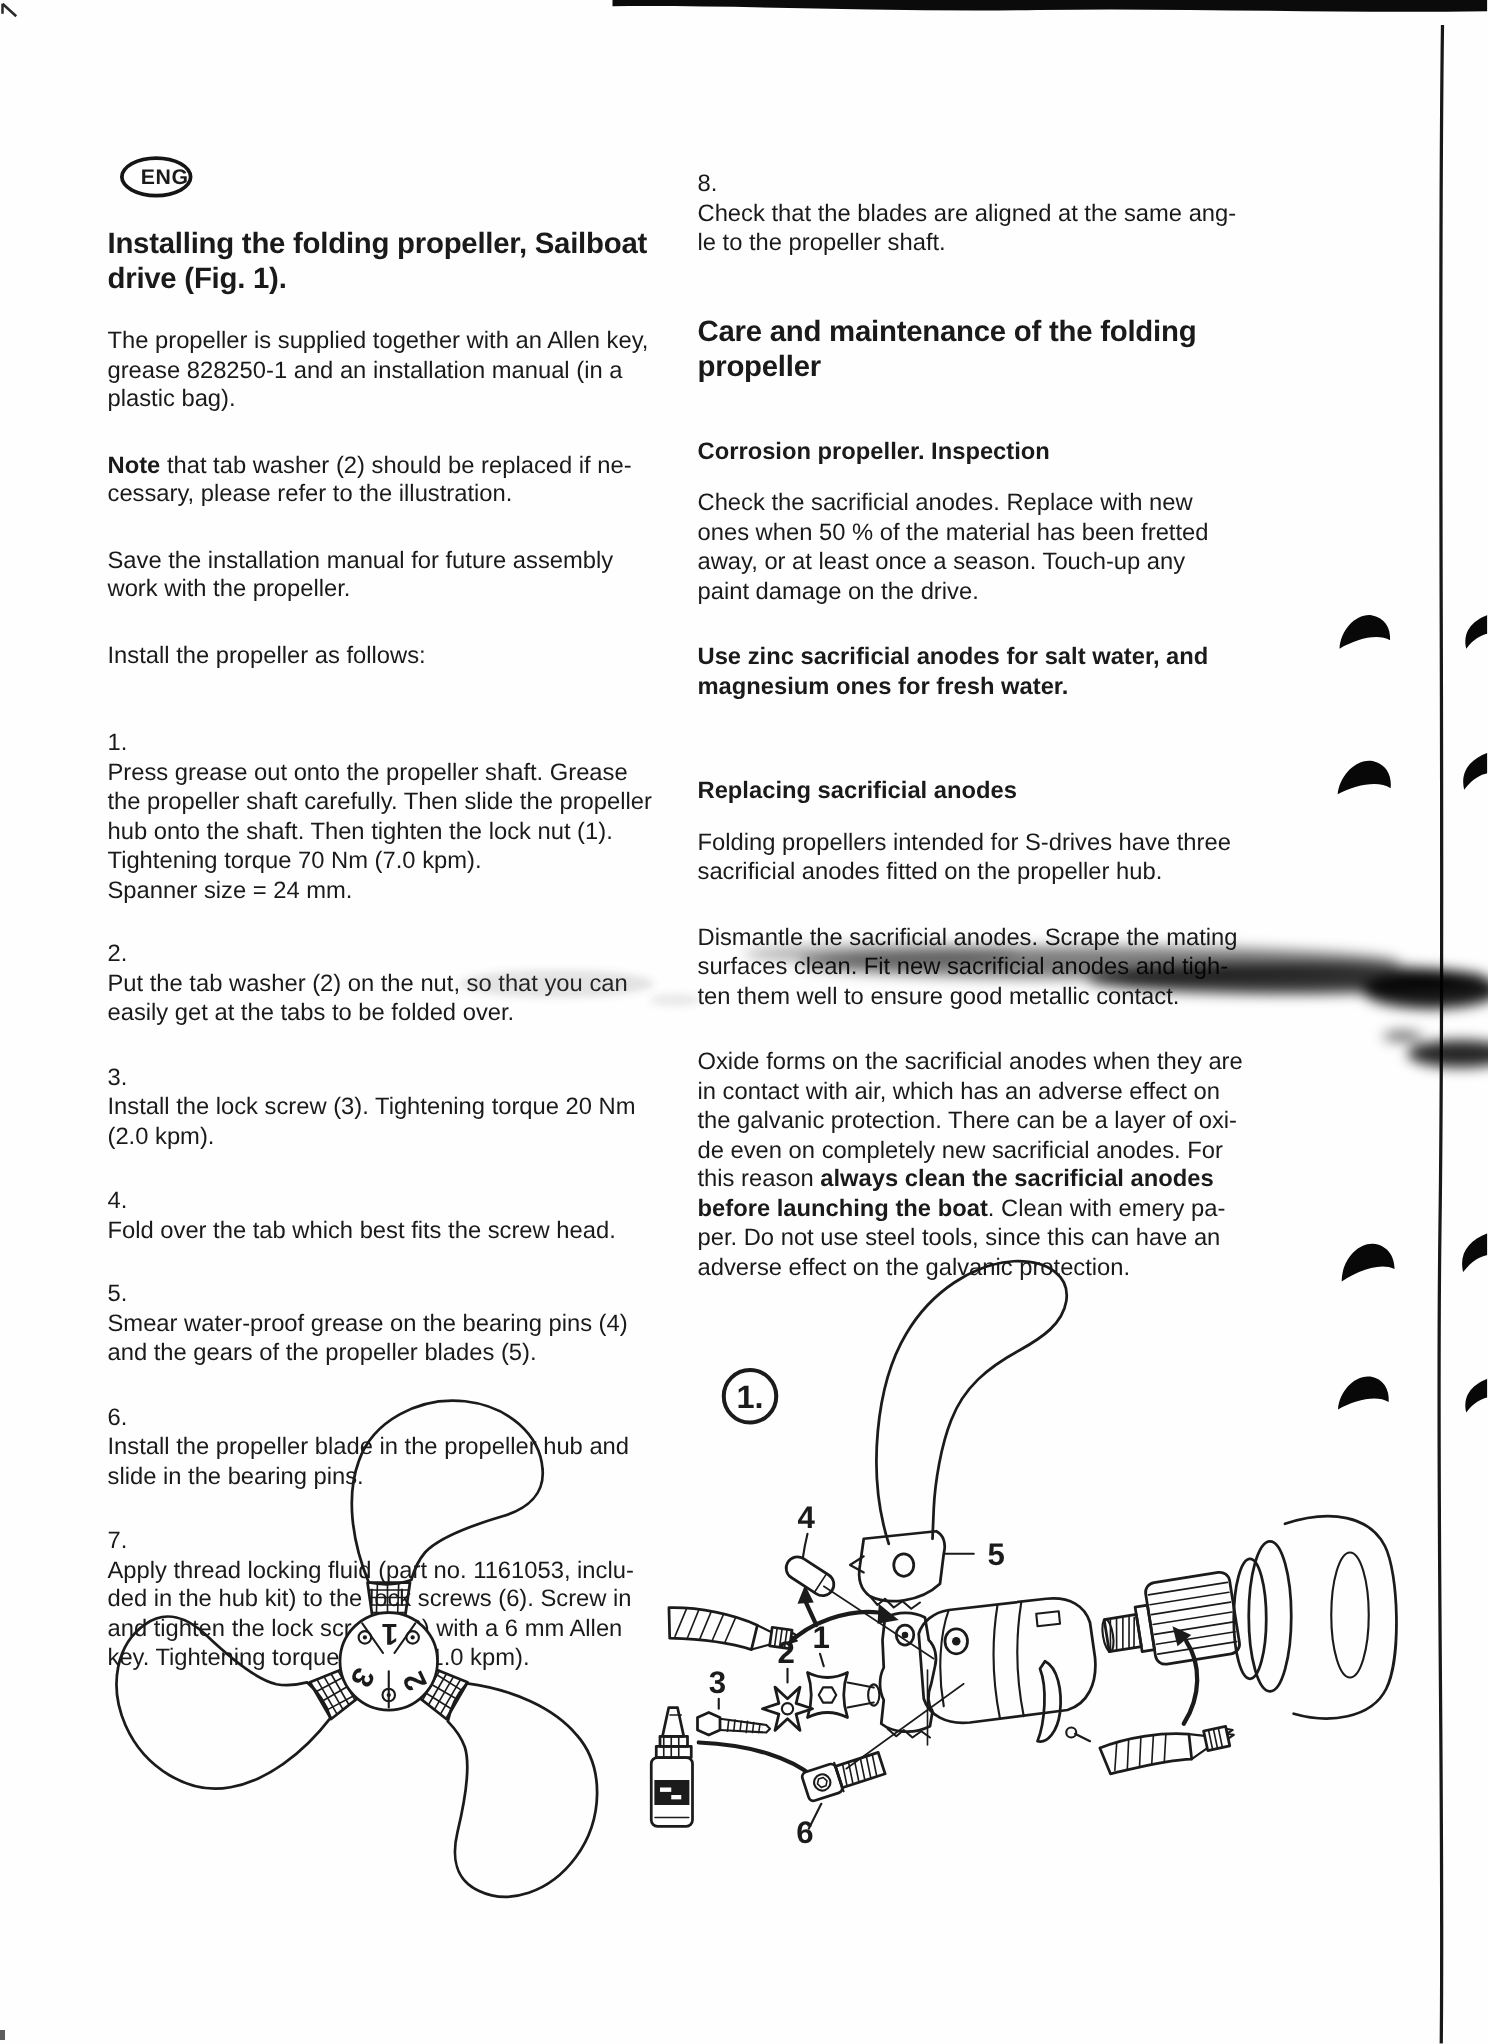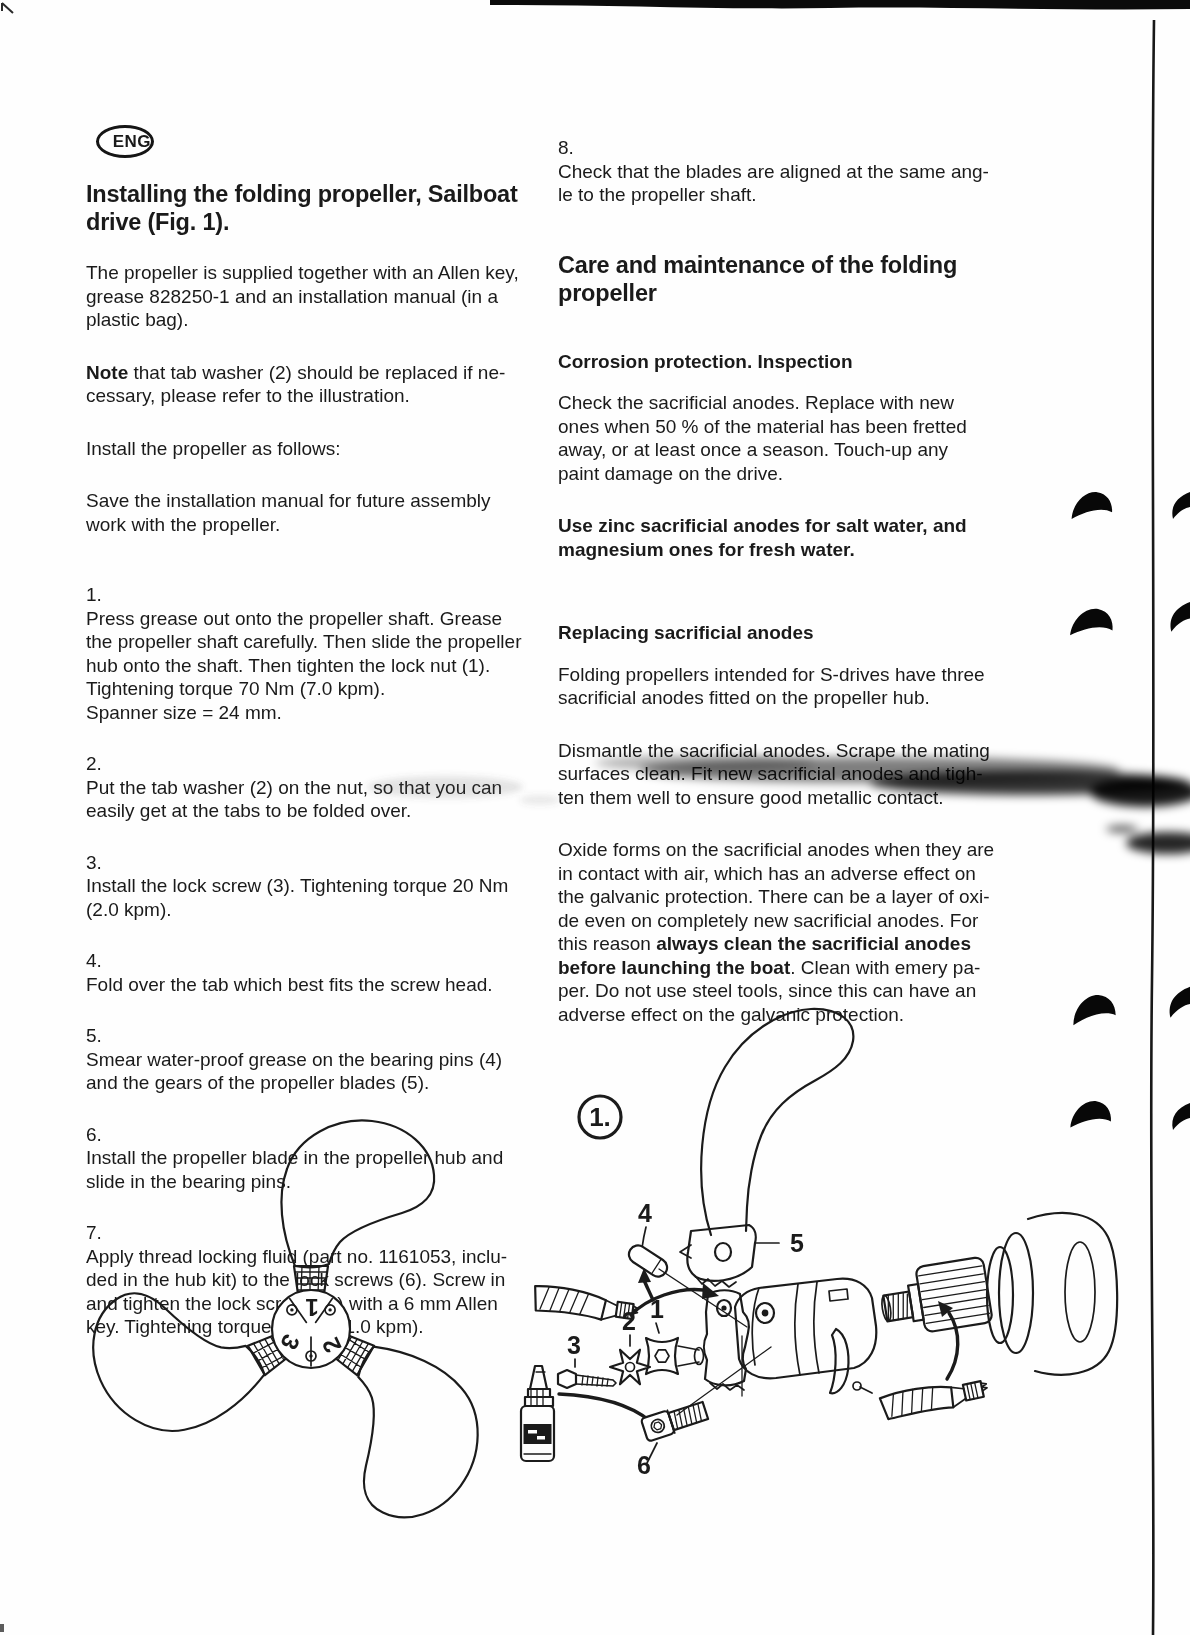--- a/index.html
+++ b/index.html
@@ -52,23 +52,23 @@
   </div>
 
   <div class="col col-left">
     <h1>Installing the folding propeller, Sailboat
 drive (Fig. 1).</h1>
     <p>The propeller is supplied together with an Allen key,
 grease 828250-1 and an installation manual (in a
 plastic bag).</p>
     <p><b>Note</b><span> that tab washer (2) should be replaced if ne-
 cessary, please refer to the illustration.</span></p>
-    <p>Install the propeller as follows:</p>
     <p>Save the installation manual for future assembly
 work with the propeller.</p>
+    <p>Install the propeller as follows:</p>
 
     <p class="step"><span class="step-num">1.</span><span>Press grease out onto the propeller shaft. Grease
 the propeller shaft carefully. Then slide the propeller
 hub onto the shaft. Then tighten the lock nut (1).
 Tightening torque 70 Nm (7.0 kpm).
 Spanner size = 24 mm.</span></p>
     <p class="step"><span class="step-num">2.</span><span>Put the tab washer (2) on the nut, so that you can
 easily get at the tabs to be folded over.</span></p>
     <p class="step"><span class="step-num">3.</span><span>Install the lock screw (3). Tightening torque 20 Nm
 (2.0 kpm).</span></p>
@@ -81,21 +81,21 @@
 ded in the hub kit) to the lock screws (6). Screw in
 and tighten the lock screws (6) with a 6 mm Allen
 key. Tightening torque 10 Nm (1.0 kpm).</span></p>
   </div>
 
   <div class="col col-right">
     <p class="step"><span class="step-num">8.</span><span>Check that the blades are aligned at the same ang-
 le to the propeller shaft.</span></p>
     <h2>Care and maintenance of the folding
 propeller</h2>
-    <h3 class="mt-sub">Corrosion protection. Inspection</h3>
+    <h3 class="mt-sub">Corrosion propeller. Inspection</h3>
     <p class="after-sub">Check the sacrificial anodes. Replace with new
 ones when 50 % of the material has been fretted
 away, or at least once a season. Touch-up any
 paint damage on the drive.</p>
     <p><b>Use zinc sacrificial anodes for salt water, and
 magnesium ones for fresh water.</b></p>
     <h3 class="mt-sub2">Replacing sacrificial anodes</h3>
     <p class="after-sub">Folding propellers intended for S-drives have three
 sacrificial anodes fitted on the propeller hub.</p>
     <p>Dismantle the sacrificial anodes. Scrape the mating

